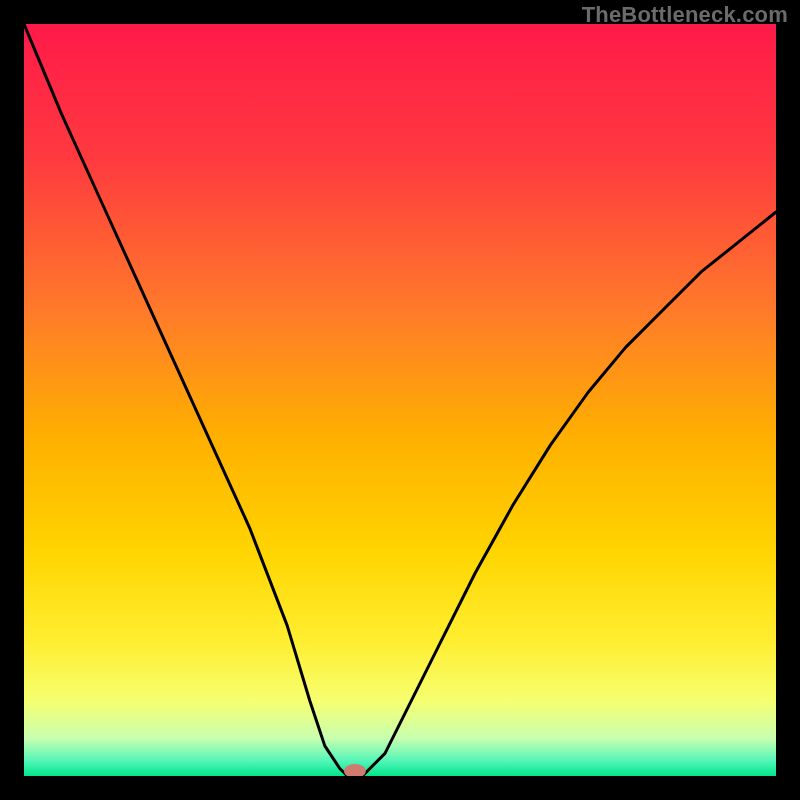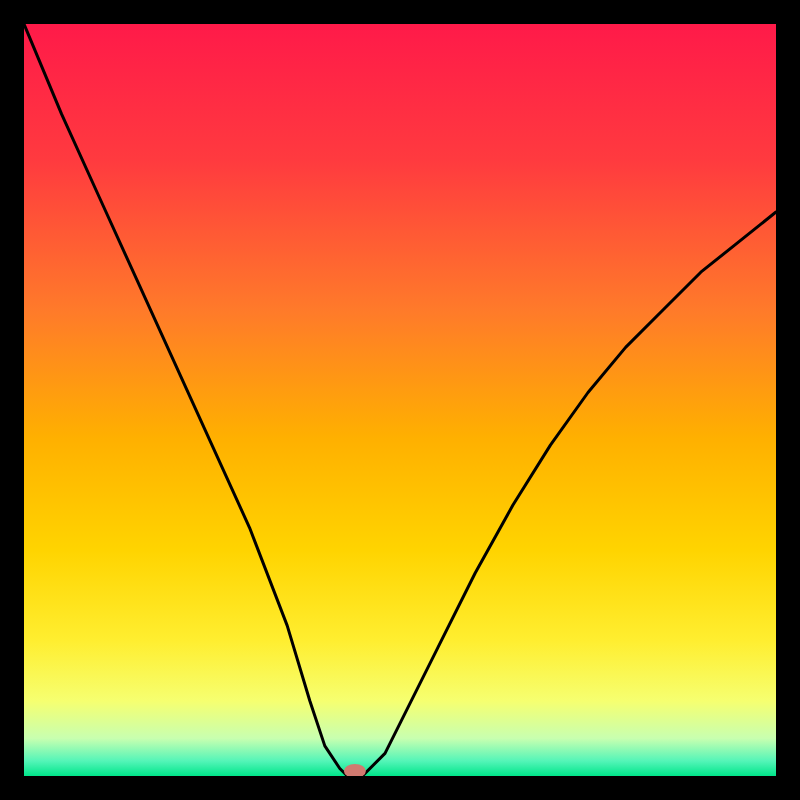--- a/index.html
+++ b/index.html
@@ -28,20 +28,21 @@
     user-select: none;
   }
   svg {
     display: block;
   }
 </style>
 </head>
 <body>
 
 <div class="frame">
+  <div class="watermark">TheBottleneck.com</div>
 
   <svg width="800" height="800" viewBox="0 0 800 800">
     <defs>
       <linearGradient id="bg-grad" x1="0" y1="0" x2="0" y2="1">
         <stop offset="0%" stop-color="#ff1a49"></stop>
         <stop offset="18%" stop-color="#ff3a3f"></stop>
         <stop offset="38%" stop-color="#ff7a2a"></stop>
         <stop offset="55%" stop-color="#ffb000"></stop>
         <stop offset="70%" stop-color="#ffd400"></stop>
         <stop offset="82%" stop-color="#ffee30"></stop>

